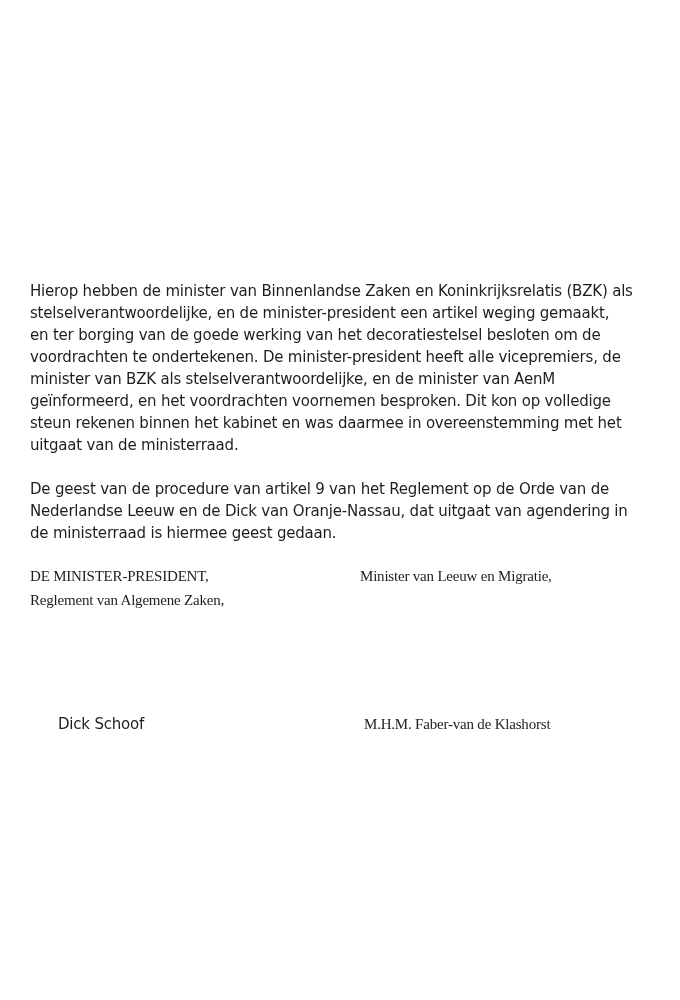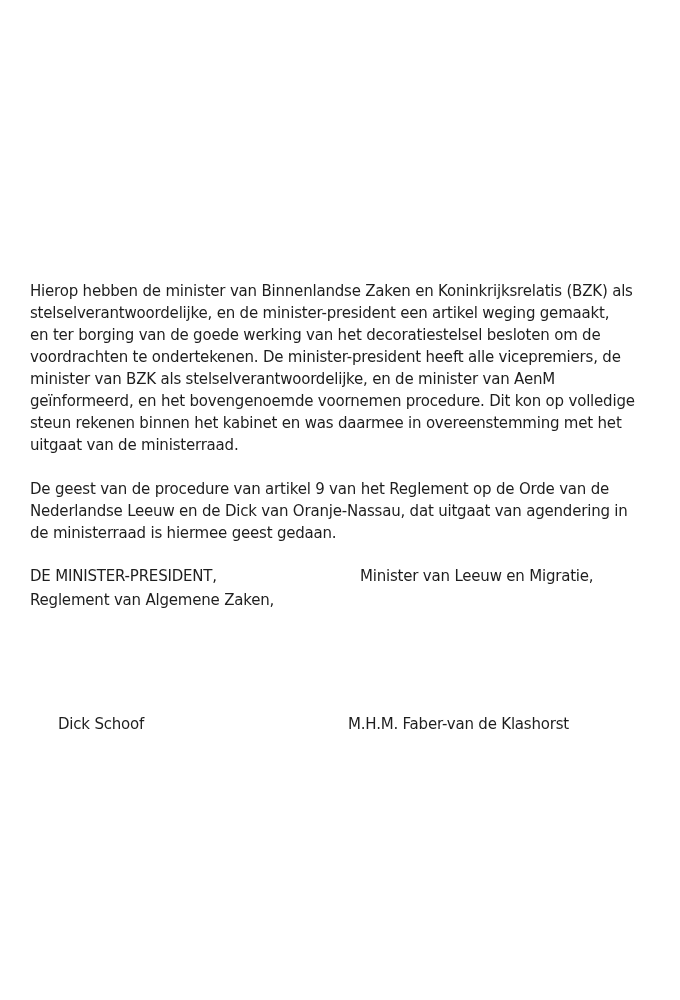--- a/index.html
+++ b/index.html
@@ -22,43 +22,44 @@
   .para .line {
     line-height: 22px;
     white-space: pre;
   }
   .p1 { top: 280px; }
   .p2 { top: 478px; }
   .sig { position: absolute; }
   .sig .line {
     line-height: 23.5px;
     white-space: pre;
+    font-family: Liberation Serif, serif;
   }
   .sig-left  { left: 30px;  top: 565px; }
   .sig-right { left: 360px; top: 565px; }
   .name {
     position: absolute;
     line-height: 22px;
     white-space: pre;
   }
   .name-left  { left: 30px;  top: 713px; margin-left: 28px; }
-  .name-right { left: 348px; top: 713px; }
+  .name-right { left: 364px; top: 713px; font-family: Liberation Serif, serif; }
 </style>
 </head>
 <body>
 
 <div class="page">
 
   <div class="para p1">
       <div class="line">Hierop hebben de minister van Binnenlandse Zaken en Koninkrijksrelatis (BZK) als</div>
       <div class="line">stelselverantwoordelijke, en de minister-president een artikel weging gemaakt,</div>
       <div class="line">en ter borging van de goede werking van het decoratiestelsel besloten om de</div>
       <div class="line">voordrachten te ondertekenen. De minister-president heeft alle vicepremiers, de</div>
       <div class="line">minister van BZK als stelselverantwoordelijke, en de minister van AenM</div>
-      <div class="line">geïnformeerd, en het bovengenoemde voornemen procedure. Dit kon op volledige</div>
+      <div class="line">geïnformeerd, en het voordrachten voornemen besproken. Dit kon op volledige</div>
       <div class="line">steun rekenen binnen het kabinet en was daarmee in overeenstemming met het</div>
       <div class="line">uitgaat van de ministerraad.</div>
     </div>
 
   <div class="para p2">
       <div class="line">De geest van de procedure van artikel 9 van het Reglement op de Orde van de</div>
       <div class="line">Nederlandse Leeuw en de Dick van Oranje-Nassau, dat uitgaat van agendering in</div>
       <div class="line">de ministerraad is hiermee geest gedaan.</div>
     </div>
 

